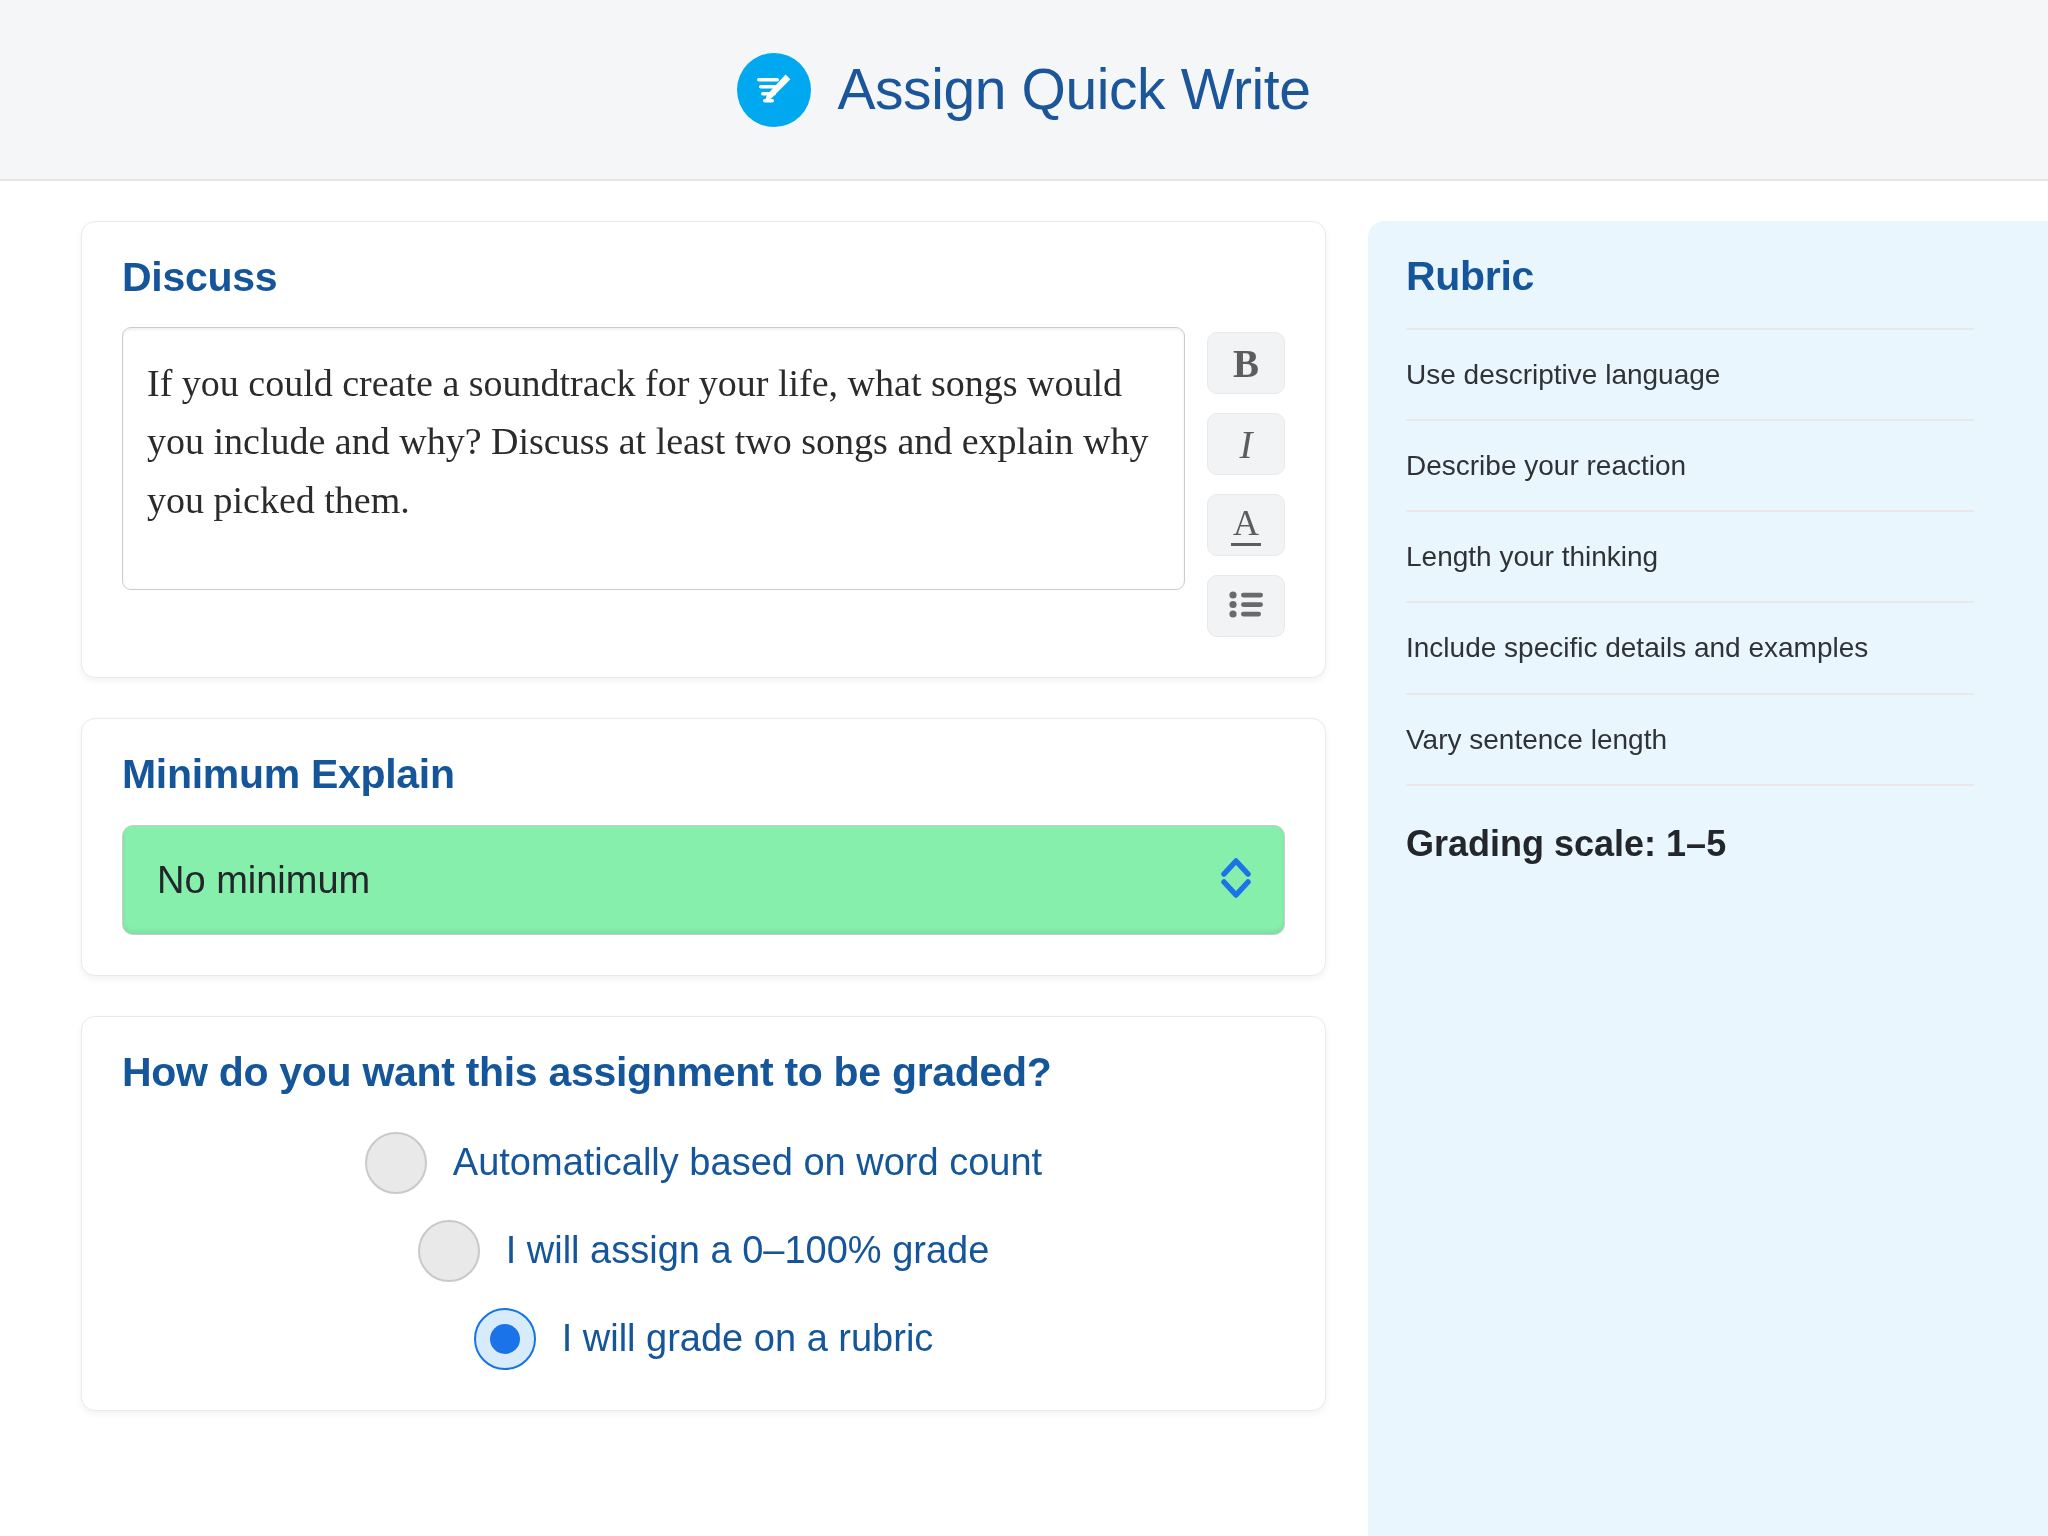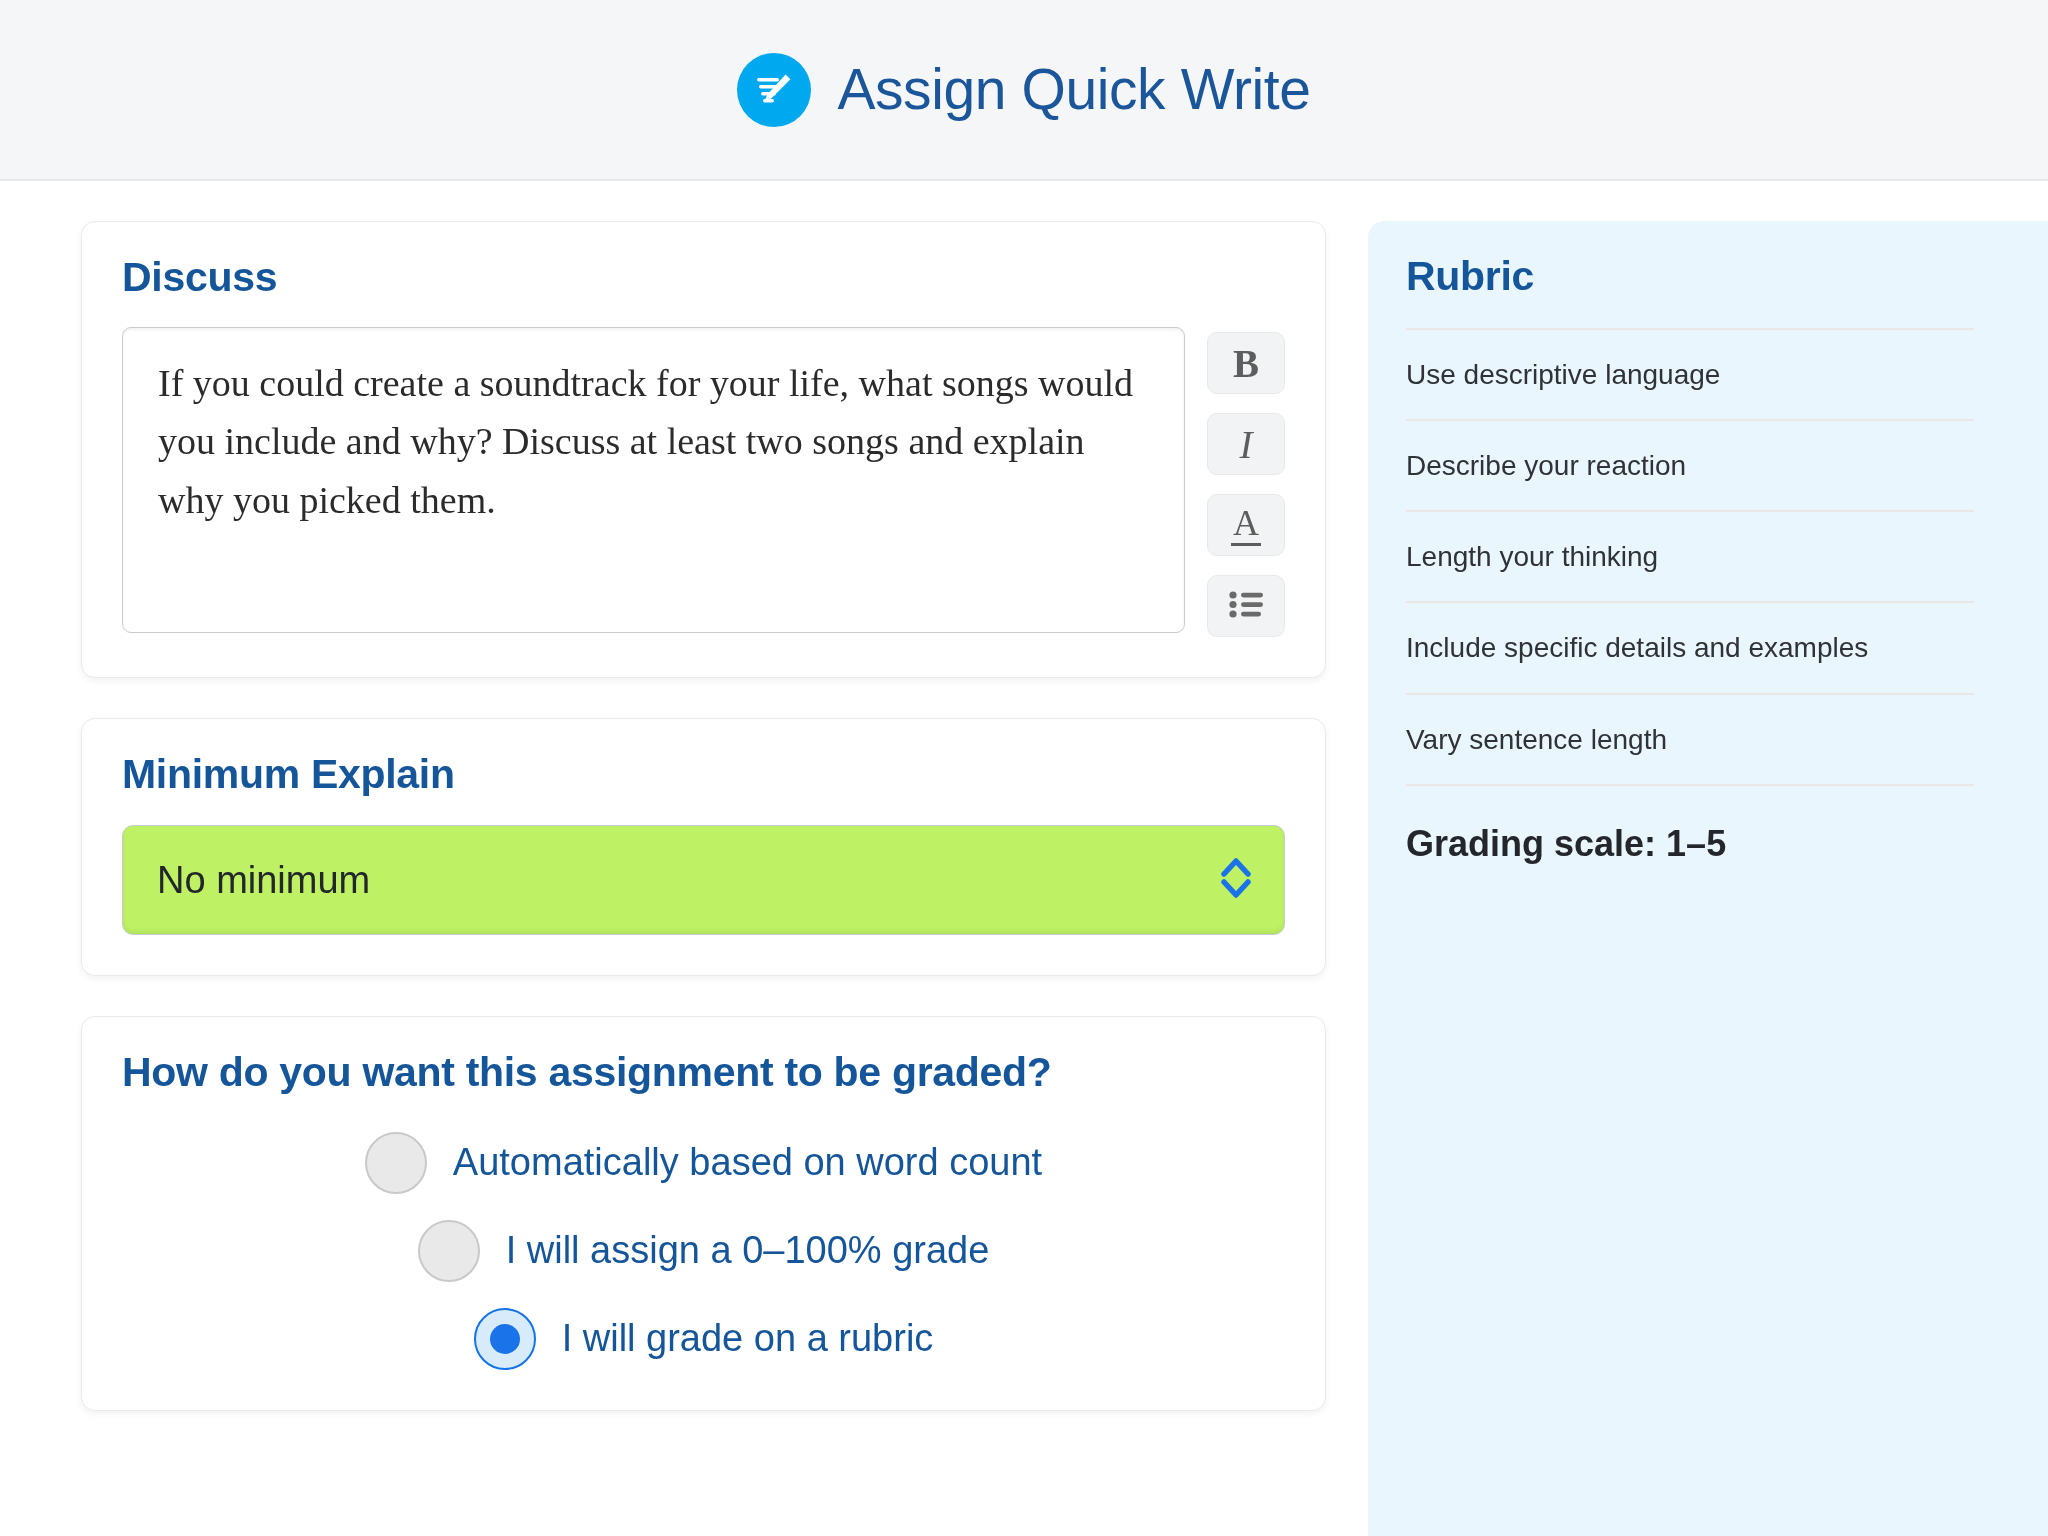--- a/index.html
+++ b/index.html
@@ -84,26 +84,26 @@
 
   
   .prompt-row {
     display: flex;
     align-items: flex-start;
     gap: 22px;
   }
 
   .prompt-box {
     flex: 1 1 auto;
-    height: 306px;
+    height: 263px;
     border: 1.5px solid #c9cbcd;
     border-radius: 9px;
     box-shadow: inset 0 2px 3px rgba(0,0,0,0.06);
     background: #fff;
-    padding: 26px 35px;
+    padding: 26px 24px;
     overflow: hidden;
   }
 
   .prompt-text {
     font-family: "Liberation Serif", serif;
     font-size: 38px;
     line-height: 1.53;
     color: #2b2b2b;
   }
 
@@ -149,21 +149,21 @@
   .select-wrap {
     position: relative;
     height: 110px;
   }
   .select-box {
     width: 100%;
     height: 110px;
     border: 1.5px solid #c9cbcd;
     border-radius: 11px;
     box-shadow: inset 0 -3px 4px rgba(0,0,0,0.07);
-    background: #bef264;
+    background: #86efac;
     display: flex;
     align-items: center;
     padding: 0 34px;
     cursor: pointer;
   }
   .select-value {
     font-size: 38px;
     color: #23262a;
     line-height: 1;
   }

